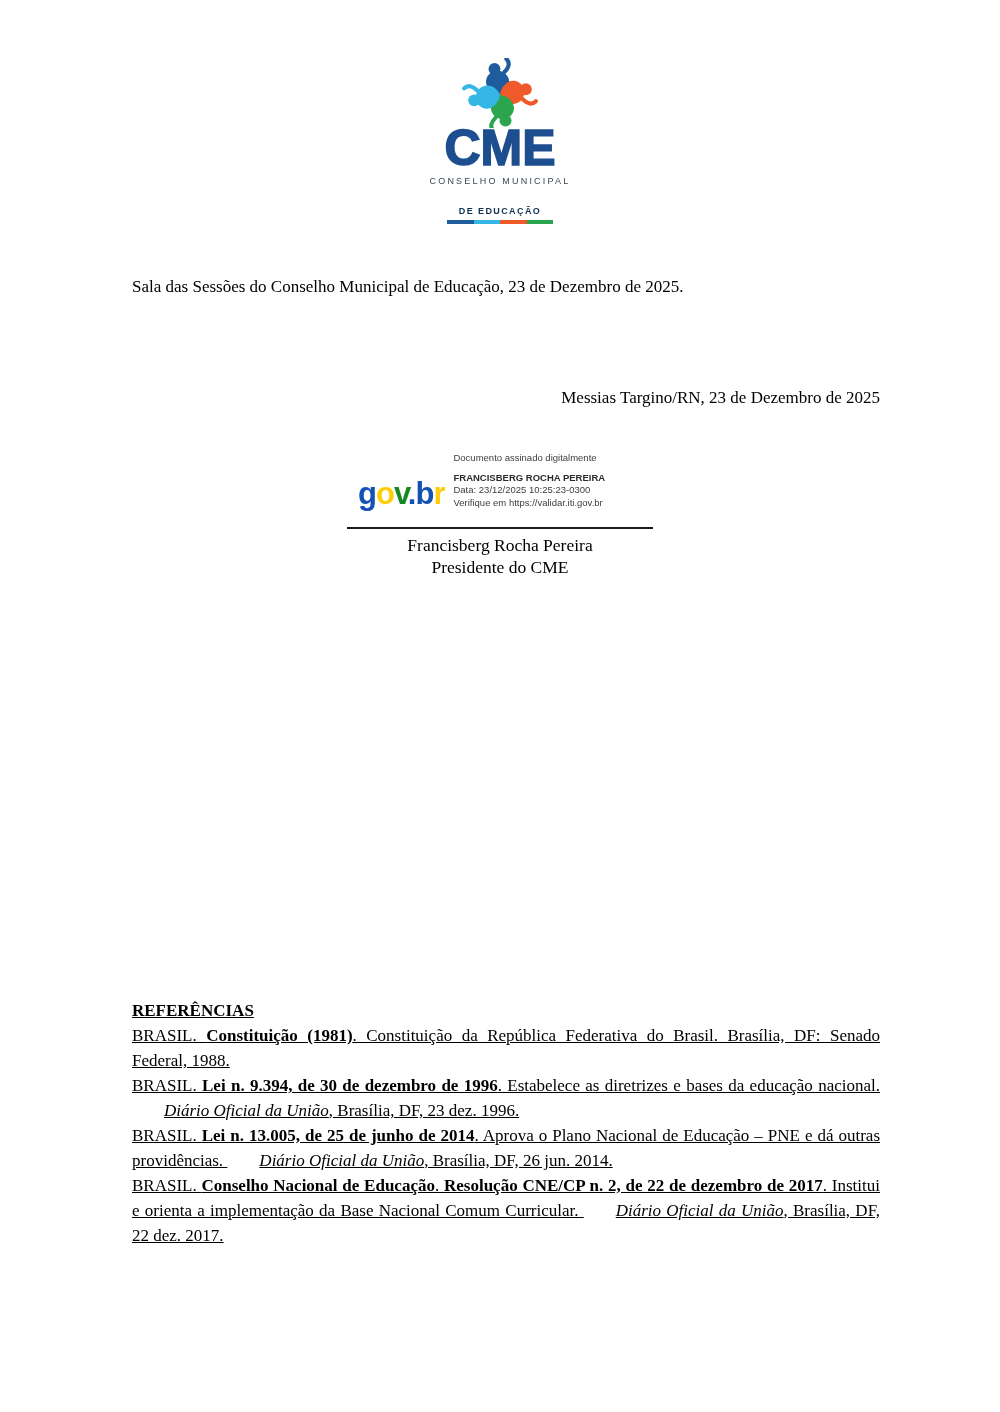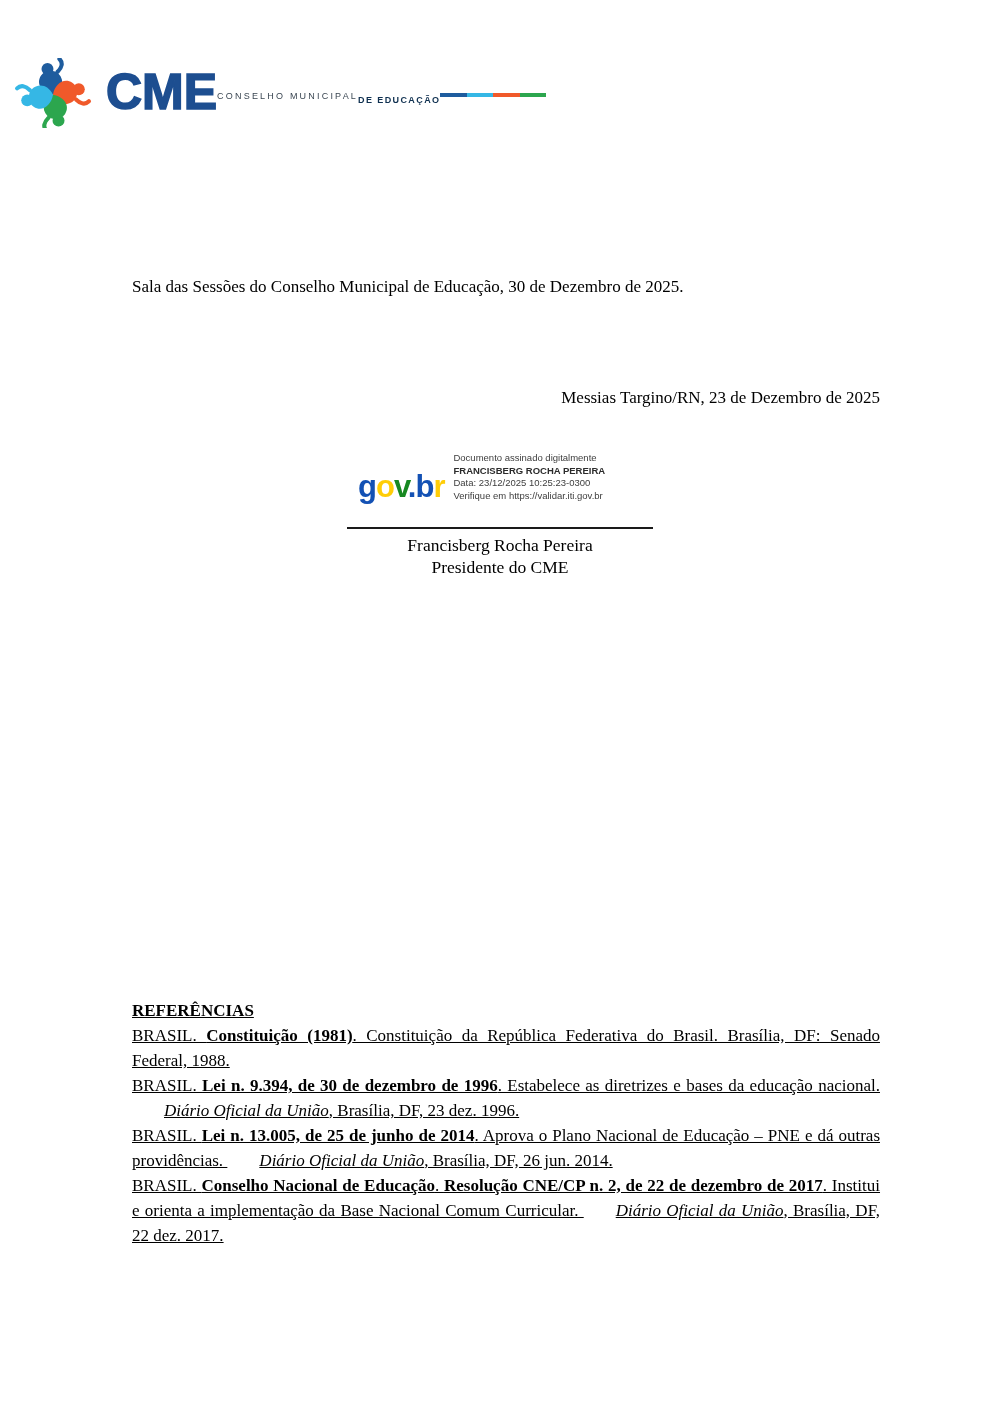--- a/index.html
+++ b/index.html
@@ -12,41 +12,41 @@
     font-family: "Liberation Serif", serif;
     color: #000000;
     overflow: hidden;
     margin: 0 auto;
   }
 
   
   .logo-block {
     position: absolute;
     top: 58px; left: 0; right: 0;
-    display: flex; flex-direction: row; align-items: center;
+    display: flex; flex-direction: column; align-items: center;
   }
   .pinwheel { width: 106px; height: 70px; display: block; }
   .cme-acronym {
     font-family: "Liberation Sans", sans-serif;
     font-weight: bold;
     font-size: 50px;
     line-height: 44px;
     letter-spacing: 0px;
     -webkit-text-stroke: 1.6px currentColor;
     margin-top: -2px;
   }
   .org-line1 {
     font-family: "Liberation Sans", sans-serif;
     font-size: 9px; letter-spacing: 2.2px;
     color: #3a4652; margin-top: 6px; white-space: nowrap;
   }
   .org-line2 {
     font-family: "Liberation Sans", sans-serif;
     font-size: 9px; font-weight: bold; letter-spacing: 1.4px;
-    color: #0f3050; margin-top: 14px; white-space: nowrap;
+    color: #0f3050; margin-top: 20px; white-space: nowrap;
   }
   .color-bar {
     display: flex; width: 106px; height: 4px; margin-top: 4px;
   }
   .bar-seg { flex: 1; height: 100%; }
 
   
   .doc-text {
     position: absolute; left: 132px; width: 748px;
     font-size: 17px; line-height: 26px;
@@ -65,21 +65,21 @@
   .govbr-logo {
     font-weight: bold; font-size: 31px; line-height: 31px;
     letter-spacing: -1px; margin-top: 11px; margin-right: 9px;
     white-space: nowrap;
   }
   .stamp-text { padding-top: 2px; }
   .stamp-line {
     font-size: 9.5px; line-height: 12.5px; color: #3d3d3d;
     white-space: nowrap;
   }
-  .stamp-line.first { }
+  .stamp-line.first { margin-bottom: 7px; }
   .stamp-line.bold { font-weight: bold; color: #2b2b2b; }
 
   
   .signer-block {
     position: absolute; top: 527px; left: 50%;
     transform: translateX(-50%);
     width: 306px; text-align: center;
   }
   .signer-rule {
     border: none; border-top: 2px solid #1a1a1a; height: 0; width: 100%;
@@ -137,21 +137,21 @@
     <div class="org-line1">CONSELHO MUNICIPAL</div>
     <div class="org-line2">DE EDUCAÇÃO</div>
     <div class="color-bar">
         <div class="bar-seg" style="background: rgb(30, 92, 158);"></div>
         <div class="bar-seg" style="background: rgb(53, 183, 229);"></div>
         <div class="bar-seg" style="background: rgb(240, 89, 42);"></div>
         <div class="bar-seg" style="background: rgb(44, 166, 78);"></div>
       </div>
   </div>
 
-  <div class="doc-text p-session">Sala das Sessões do Conselho Municipal de Educação, 30 de Dezembro de 2025.</div>
+  <div class="doc-text p-session">Sala das Sessões do Conselho Municipal de Educação, 23 de Dezembro de 2025.</div>
   <div class="doc-text p-dateline">Messias Targino/RN, 23 de Dezembro de 2025</div>
 
   <div class="stamp-block">
     <div class="govbr-logo"><span style="color: rgb(19, 81, 180);">g</span><span style="color: rgb(255, 205, 7);">o</span><span style="color: rgb(22, 136, 33);">v</span><span style="color: rgb(19, 81, 180);">.</span><span style="color: rgb(19, 81, 180);">b</span><span style="color: rgb(255, 205, 7);">r</span></div>
     <div class="stamp-text">
         <div class="stamp-line first">Documento assinado digitalmente</div>
         <div class="stamp-line bold">FRANCISBERG ROCHA PEREIRA</div>
         <div class="stamp-line">Data: 23/12/2025 10:25:23-0300</div>
         <div class="stamp-line">Verifique em https://validar.iti.gov.br</div>
       </div>

